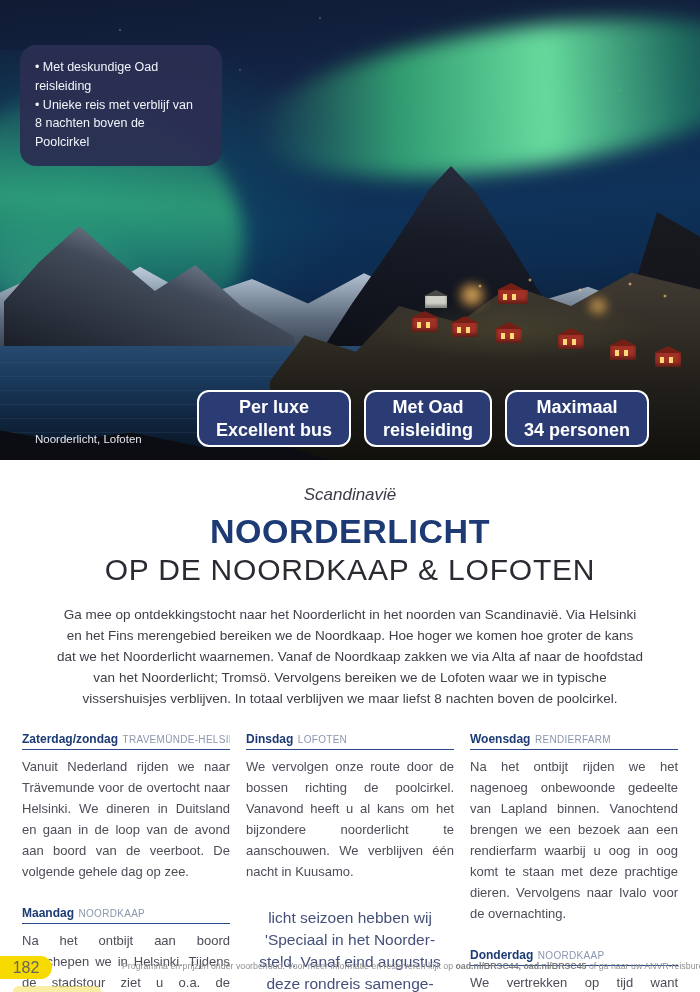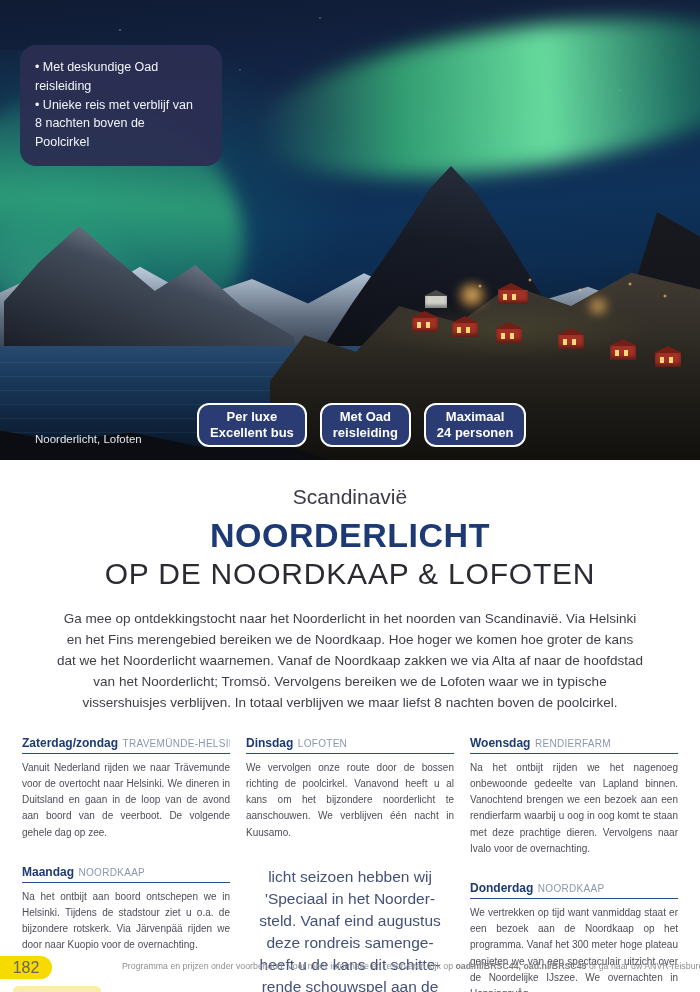--- a/index.html
+++ b/index.html
@@ -62,38 +62,38 @@
       radial-gradient(2px 2px at 60px 4px,#ffcf7e,transparent),
       radial-gradient(2px 2px at 110px 14px,#ffc36a,transparent),
       radial-gradient(2px 2px at 160px 8px,#ffcf7e,transparent),
       radial-gradient(2px 2px at 195px 20px,#ffc36a,transparent); }
 
   .info-box { position:absolute; left:20px; top:45px; width:202px; padding:13px 23px 14px 15px;
     background:rgba(43,46,82,.95); border-radius:16px; z-index:10; }
   .info-box .bullet { color:#f2f4fa; font-size:12.5px; line-height:1.5; }
 
   .badge-row { position:absolute; left:197px; bottom:13px; display:flex; gap:13px; z-index:10; }
-  .badge { background:#2b3c74; border:2.5px solid #ffffff; border-radius:12px; padding:4px 11px;
-    color:#ffffff; font-weight:bold; font-size:13px; line-height:1.25; text-align:center; }
+  .badge { background:#2b3c74; border:2.5px solid #ffffff; border-radius:12px; padding:4px 17px;
+    color:#ffffff; font-weight:bold; font-size:18px; line-height:1.25; text-align:center; }
   .caption { position:absolute; left:35px; bottom:15px; color:#e3e6ee; font-size:11.5px; z-index:10; }
 
   
   .content { padding-top:25px; }
-  .region { text-align:center; font-size:21px; color:#3b3b47; margin-bottom:9px; }
+  .region { text-align:center; font-size:17px; color:#3b3b47; margin-bottom:9px;font-style:italic; }
   .title { text-align:center; font-size:34px; font-weight:bold; color:#1d3a75; letter-spacing:.5px; line-height:1.05; }
   .subtitle { text-align:center; font-size:30px; font-weight:400; color:#2a2a33; letter-spacing:.8px; margin:3px 0 17px 0; }
   .intro { width:588px; margin:0 auto; text-align:center; font-size:13.5px; line-height:1.56; color:#3e3e48; }
 
   .columns { display:flex; gap:16px; margin:20px 22px 0 22px; }
   .col { flex:1; min-width:0; }
   .day-block { margin-bottom:21px; }
   .day-header { border-bottom:1.5px solid #2a4a8c; padding-bottom:2px; margin-bottom:6px; white-space:nowrap; overflow:hidden; }
   .day-name { font-size:12px; font-weight:bold; color:#1c3a74; }
   .day-loc { font-size:10px; color:#8a97ad; letter-spacing:.3px; }
-  .day-text { font-size:10px; line-height:1.62; color:#4d4d58; text-align:justify; }
+  .day-text { font-size:13px; line-height:1.62; color:#4d4d58; text-align:justify; }
   .quote { margin-top:25px; text-align:center; color:#44507a; font-size:15.5px; font-weight:500; line-height:1.42; }
 
   
   .footer { position:absolute; left:0; bottom:0; width:700px; height:40px; }
   .page-pill { position:absolute; left:0; top:4px; width:52px; height:23px; background:#f6da00;
     border-radius:0 12px 12px 0; display:flex; align-items:center; justify-content:center;
     font-size:16px; color:#66665a; }
   .fineprint { position:absolute; left:86px; top:9px; font-size:8.8px; color:#8f8f8f; white-space:nowrap;padding-left:36px; }
   .fineprint b { color:#7d7d7d; }
   .corner-yellow { position:absolute; left:13px; bottom:-5px; width:88px; height:11px; background:#f6e05a; opacity:.55; border-radius:8px; }
@@ -140,21 +140,21 @@
       <div class="badge">
         <div>Per luxe</div>
         <div>Excellent bus</div>
       </div>
       <div class="badge">
         <div>Met Oad</div>
         <div>reisleiding</div>
       </div>
       <div class="badge">
         <div>Maximaal</div>
-        <div>24 personen</div>
+        <div>34 personen</div>
       </div>
     </div>
 
     <div class="caption">Noorderlicht, Lofoten</div>
   </div>
 
   <div class="content">
     <div class="region">Scandinavië</div>
     <div class="title">NOORDERLICHT</div>
     <div class="subtitle">OP DE NOORDKAAP &amp; LOFOTEN</div>

